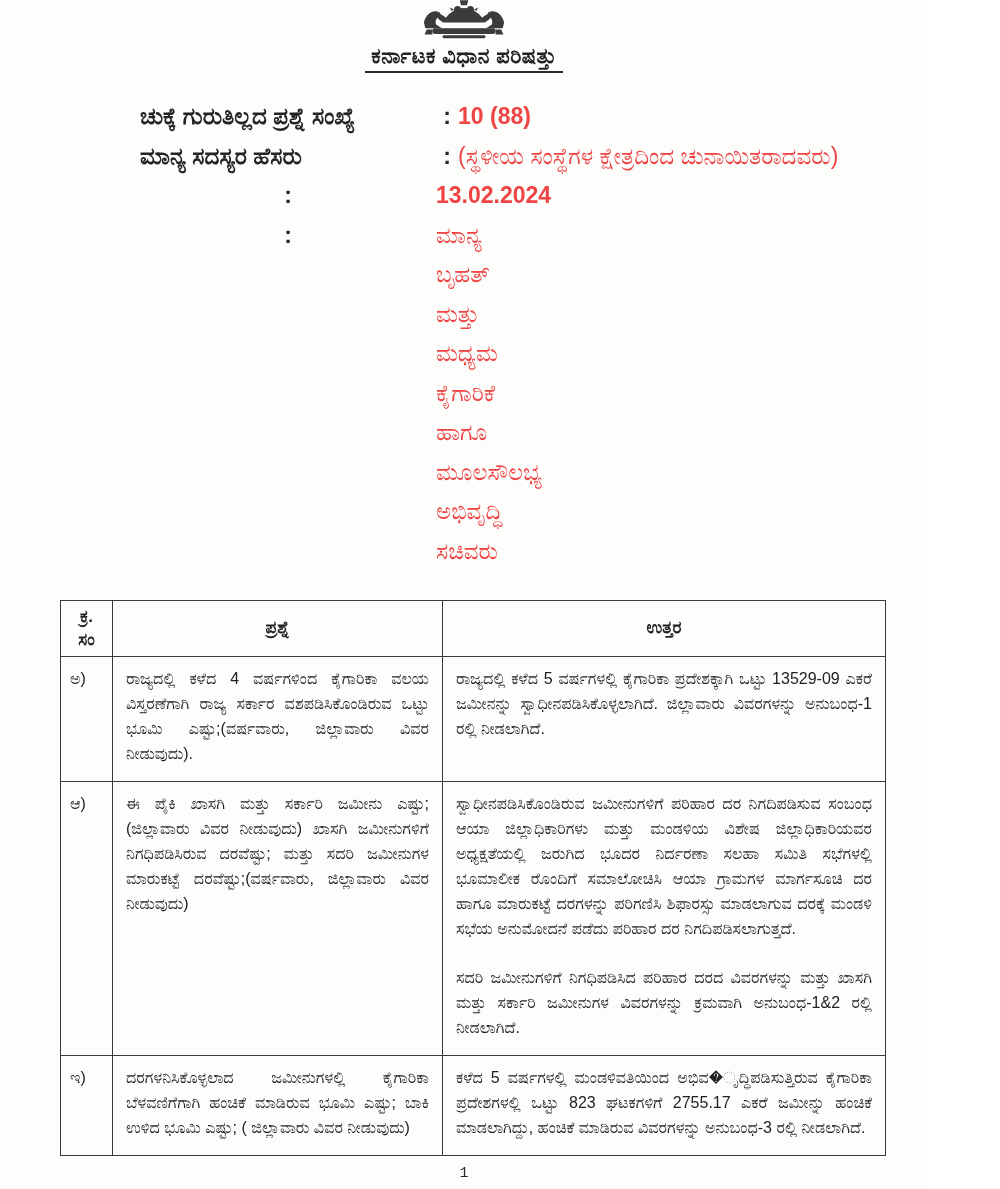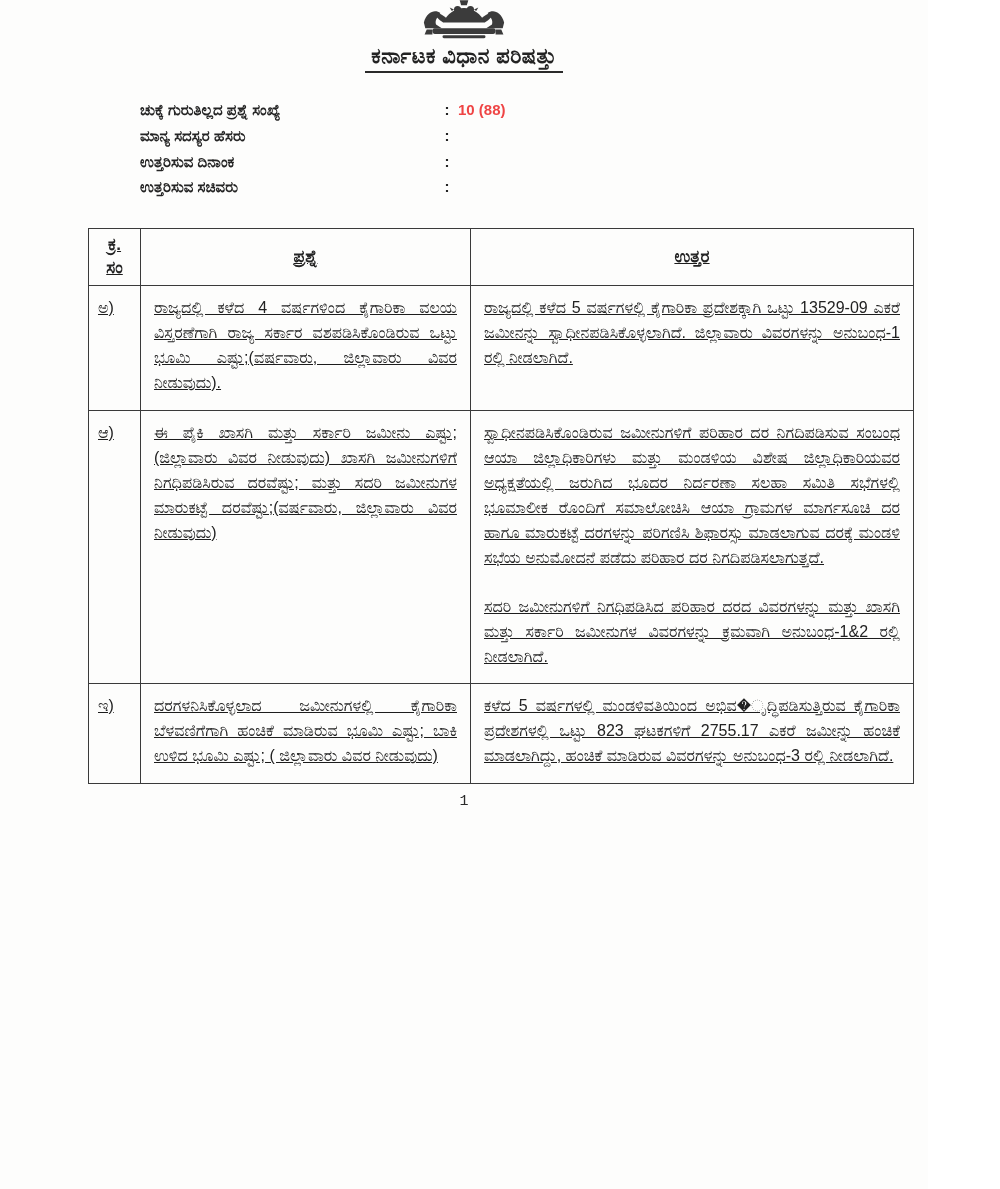--- a/index.html
+++ b/index.html
@@ -31,41 +31,40 @@
     font-weight: 700;
     color: #232323;
     letter-spacing: 0.5px;
     border-bottom: 2px solid #2a2a2a;
     padding: 0 6px 3px 6px;
   }
   
   .meta {
     margin: 24px 0 0 140px;
     width: 736px;
-    font-size: 15px;
+    font-size: 23px;
     line-height: 1.72;
   }
   .meta-row {
     display: grid;
     grid-template-columns: 296px 22px 1fr;
     align-items: start;
   }
   .meta-label { font-weight: 600; color: #242424; }
   .meta-colon { font-weight: 600; color: #242424; text-align: center; }
   .meta-value { color: #ef4444; }
   .meta-value.val-strong { font-weight: 700; }
   .meta-note { text-align: justify; text-justify: inter-word; }
   .meta-value.justified { text-align: justify; text-justify: inter-word; }
   
   table.qa {
-    margin: 28px 0 0 88px;
+    margin: 28px 0 0 60px;
     width: 825px;
     border-collapse: collapse;
     table-layout: fixed;
-    text-decoration: underline;
   }
   table.qa, table.qa th, table.qa td {
     border: 1.4px solid #3a3a3a;
   }
   col.c-sl { width: 52px; }
   col.c-q  { width: 330px; }
   col.c-a  { width: 443px; }
   table.qa thead th {
     font-size: 17px;
     font-weight: 600;
@@ -142,31 +141,32 @@
     <div class="meta-row">
       <div class="meta-label">ಚುಕ್ಕೆ ಗುರುತಿಲ್ಲದ ಪ್ರಶ್ನೆ ಸಂಖ್ಯೆ</div>
       <div class="meta-colon">:</div>
       <div class="meta-value val-strong">10 (88)</div>
     </div>
 
     <div class="meta-row">
       <div class="meta-label">ಮಾನ್ಯ ಸದಸ್ಯರ ಹೆಸರು</div>
       <div class="meta-colon">:</div>
       <div class="meta-value">
+        <div class="meta-note">(ಸ್ಥಳೀಯ ಸಂಸ್ಥೆಗಳ ಕ್ಷೇತ್ರದಿಂದ ಚುನಾಯಿತರಾದವರು)</div>
       </div>
     </div>
 
     <div class="meta-row">
-      <div class="meta-label">ಉತ್ತರಿಸುವ ದಿನಾಂಕ</div>
-      <div class="meta-colon">:</div>
-    </div>
-
-    <div class="meta-row">
-      <div class="meta-label">ಉತ್ತರಿಸುವ ಸಚಿವರು</div>
-      <div class="meta-colon">:</div>
+      <div class="meta-colon">:</div>
+      <div class="meta-value val-strong">13.02.2024</div>
+    </div>
+
+    <div class="meta-row">
+      <div class="meta-colon">:</div>
+      <div class="meta-value justified">ಮಾನ್ಯ ಬೃಹತ್ ಮತ್ತು ಮಧ್ಯಮ ಕೈಗಾರಿಕೆ ಹಾಗೂ ಮೂಲಸೌಲಭ್ಯ ಅಭಿವೃದ್ಧಿ ಸಚಿವರು</div>
     </div>
 
   </div>
 
   <table class="qa">
     <colgroup>
       <col class="c-sl">
         <col class="c-q">
         <col class="c-a">
     </colgroup>

